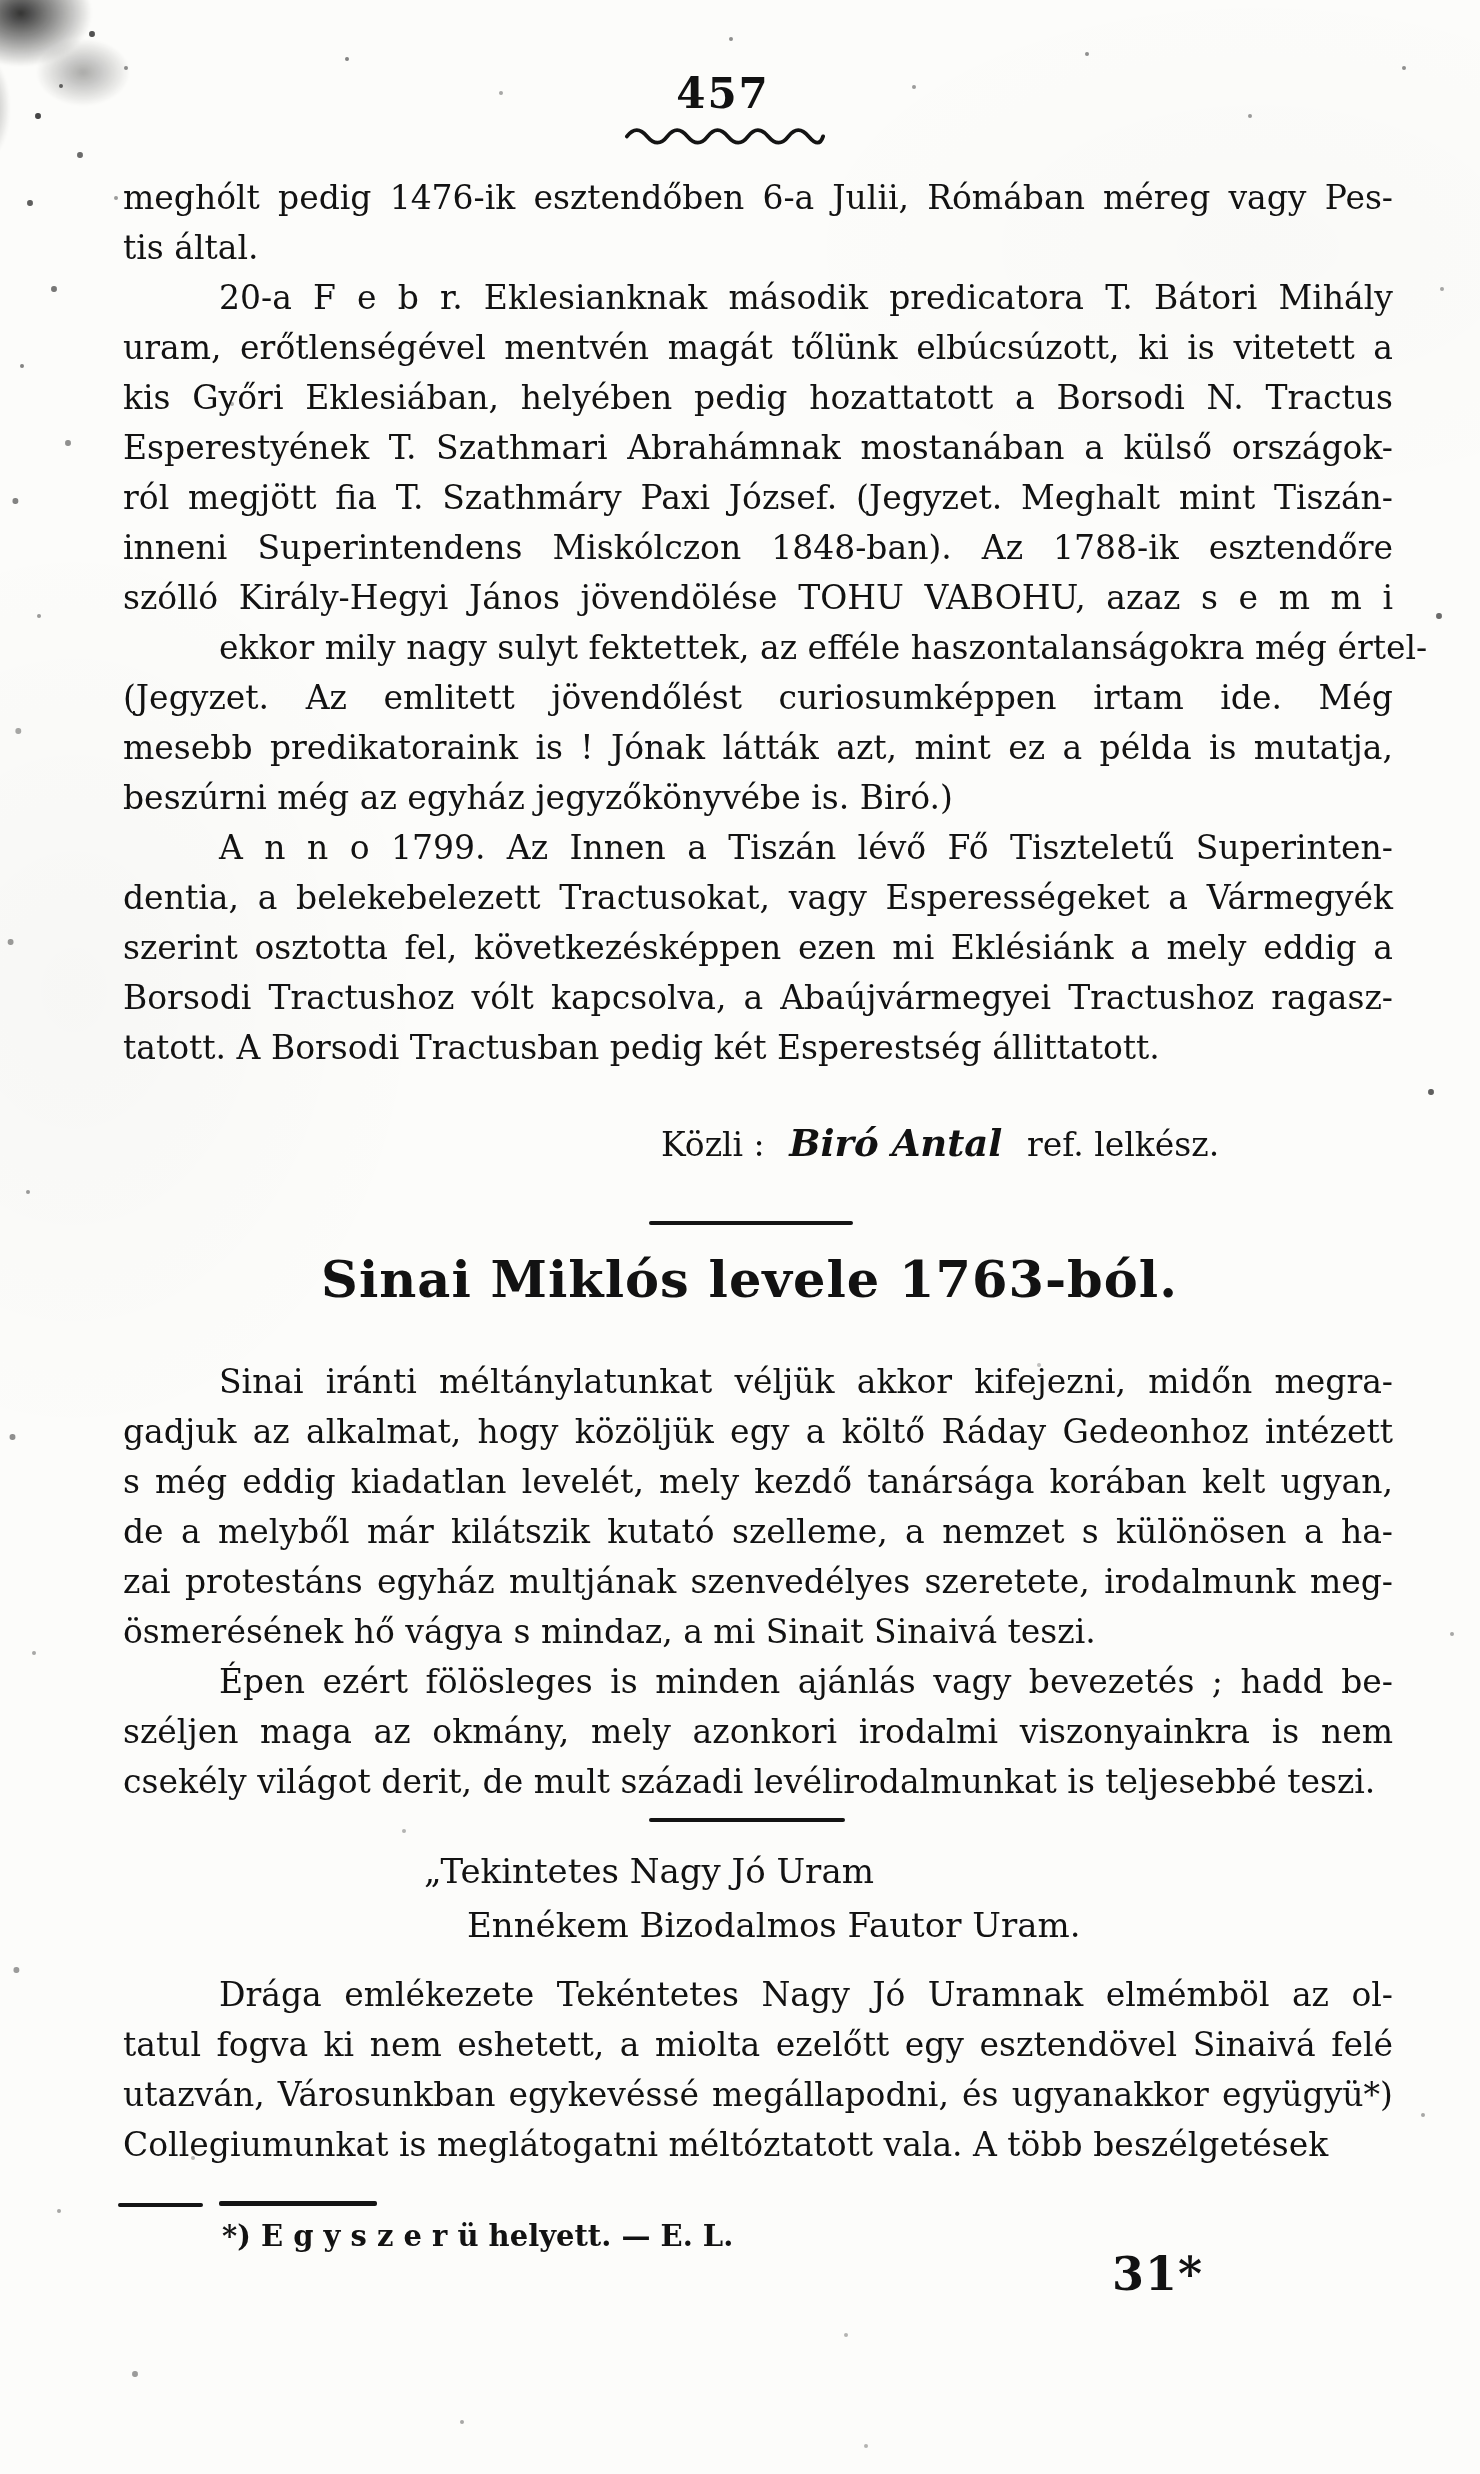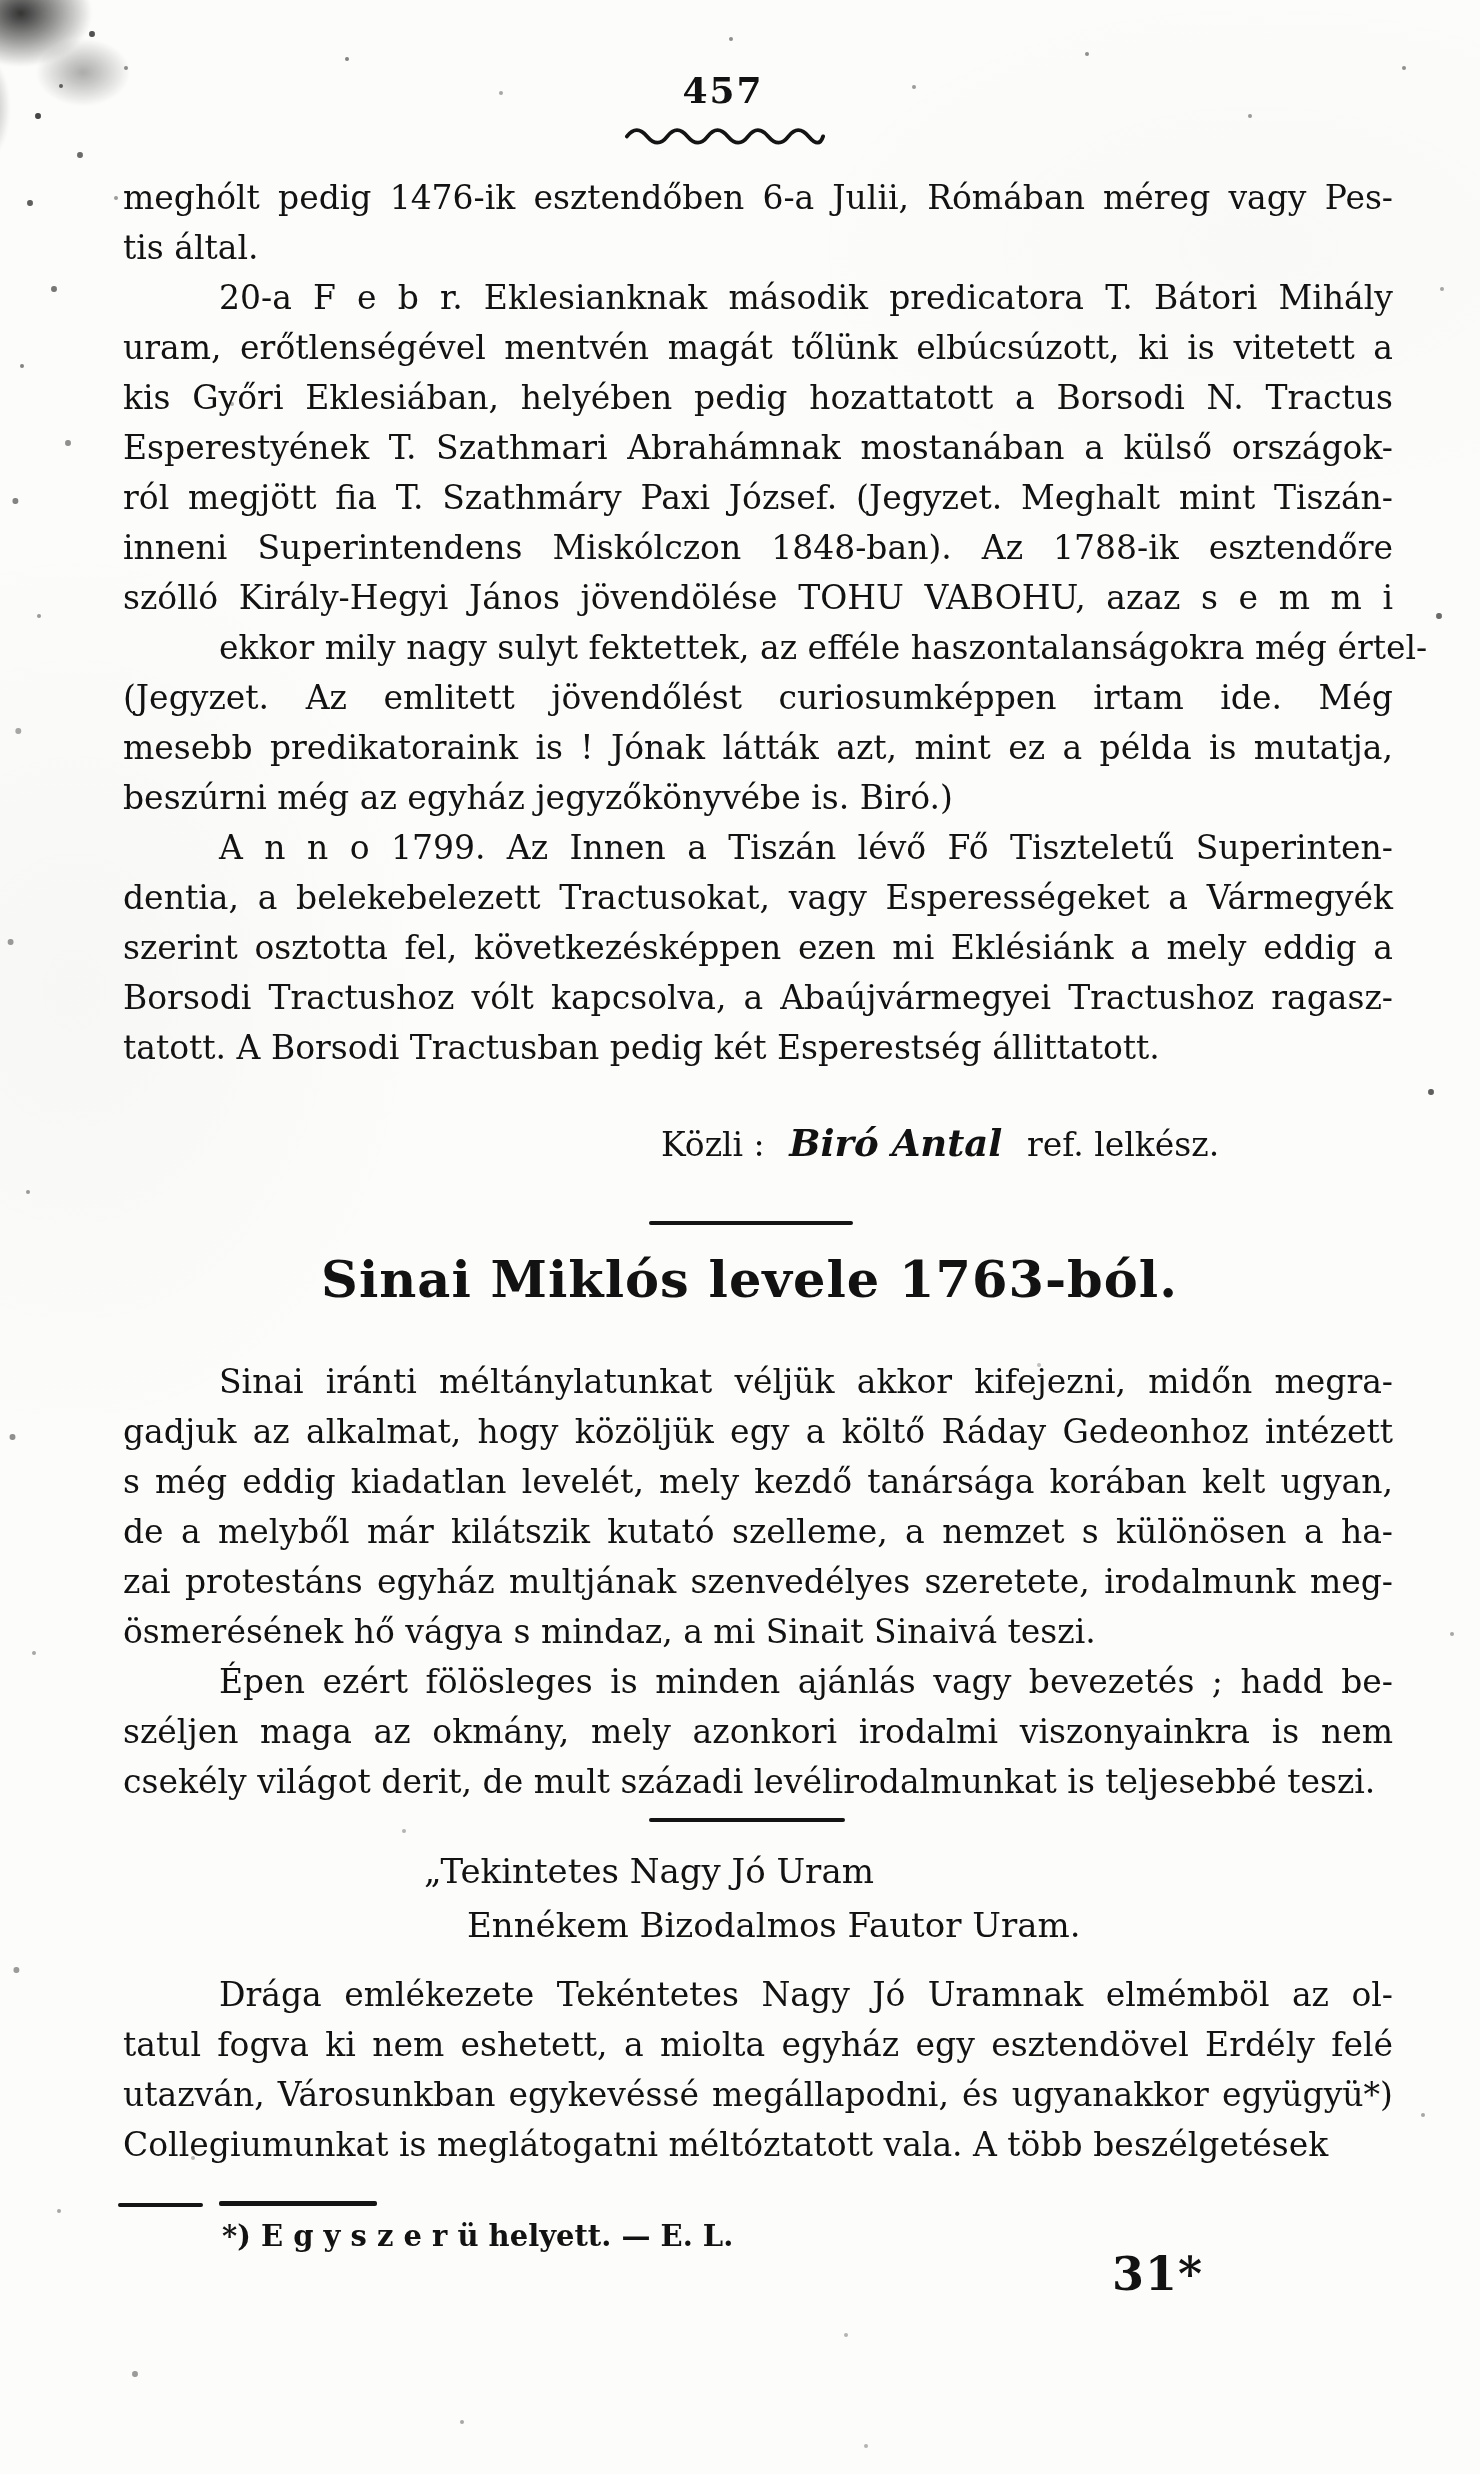--- a/index.html
+++ b/index.html
@@ -45,21 +45,21 @@
       1403px 67px 0 1px rgba(10,10,10,.45), 1441px 288px 0 1px rgba(10,10,10,.35),
       1438px 615px 0 1.9px rgba(10,10,10,.6), 1430px 1091px 0 1.9px rgba(10,10,10,.65),
       1451px 1633px 0 1px rgba(10,10,10,.35), 1422px 2114px 0 1px rgba(10,10,10,.35),
       231px 403px 0 1px rgba(10,10,10,.3), 615px 941px 0 1px rgba(10,10,10,.25),
       1038px 1364px 0 1px rgba(10,10,10,.25), 403px 1830px 0 1px rgba(10,10,10,.3),
       845px 2334px 0 1px rgba(10,10,10,.3), 192px 2157px 0 1px rgba(10,10,10,.3);
   }
   
   #pageno{
     position:absolute;top:69px;left:0;width:1446px;
-    text-align:center;font-size:36px;font-weight:bold;letter-spacing:1.9px;
+    text-align:center;font-size:42px;font-weight:bold;letter-spacing:1.9px;
   }
   #squiggle{position:absolute;top:121px;left:623px;width:204px;height:25px;}
   
   .textblock{position:absolute;left:123px;width:1270px;}
   .tline{
     height:50px;line-height:50px;font-size:33px;
     text-align:justify;text-align-last:justify;
     white-space:nowrap;overflow:visible;
   }
   .tline.last{text-align-last:left;}
@@ -171,21 +171,21 @@
   </div>
 
   <div class="rule" id="divider2"></div>
 
   <div class="salut" id="salut1">„Tekintetes Nagy Jó Uram</div>
   <div class="salut" id="salut2">Ennékem Bizodalmos Fautor Uram.</div>
 
   <div class="textblock" id="block3">
     <div class="para indent">
         <div class="tline">Drága emlékezete Tekéntetes Nagy Jó Uramnak elmémböl az ol-</div>
-        <div class="tline">tatul fogva ki nem eshetett, a miolta egyház egy esztendövel Erdély felé</div>
+        <div class="tline">tatul fogva ki nem eshetett, a miolta ezelőtt egy esztendövel Sinaivá felé</div>
         <div class="tline">utazván, Városunkban egykevéssé megállapodni, és ugyanakkor együgyü*)</div>
         <div class="tline last">Collegiumunkat is meglátogatni méltóztatott vala.  A több beszélgetések</div>
       </div>
   </div>
 
   <div class="rule" id="fn-rule-a"></div>
   <div class="rule" id="fn-rule-b"></div>
   <div id="footnote">*) E g y s z e r ü  helyett. — E. L.</div>
 
   <div id="signature">31*</div>

